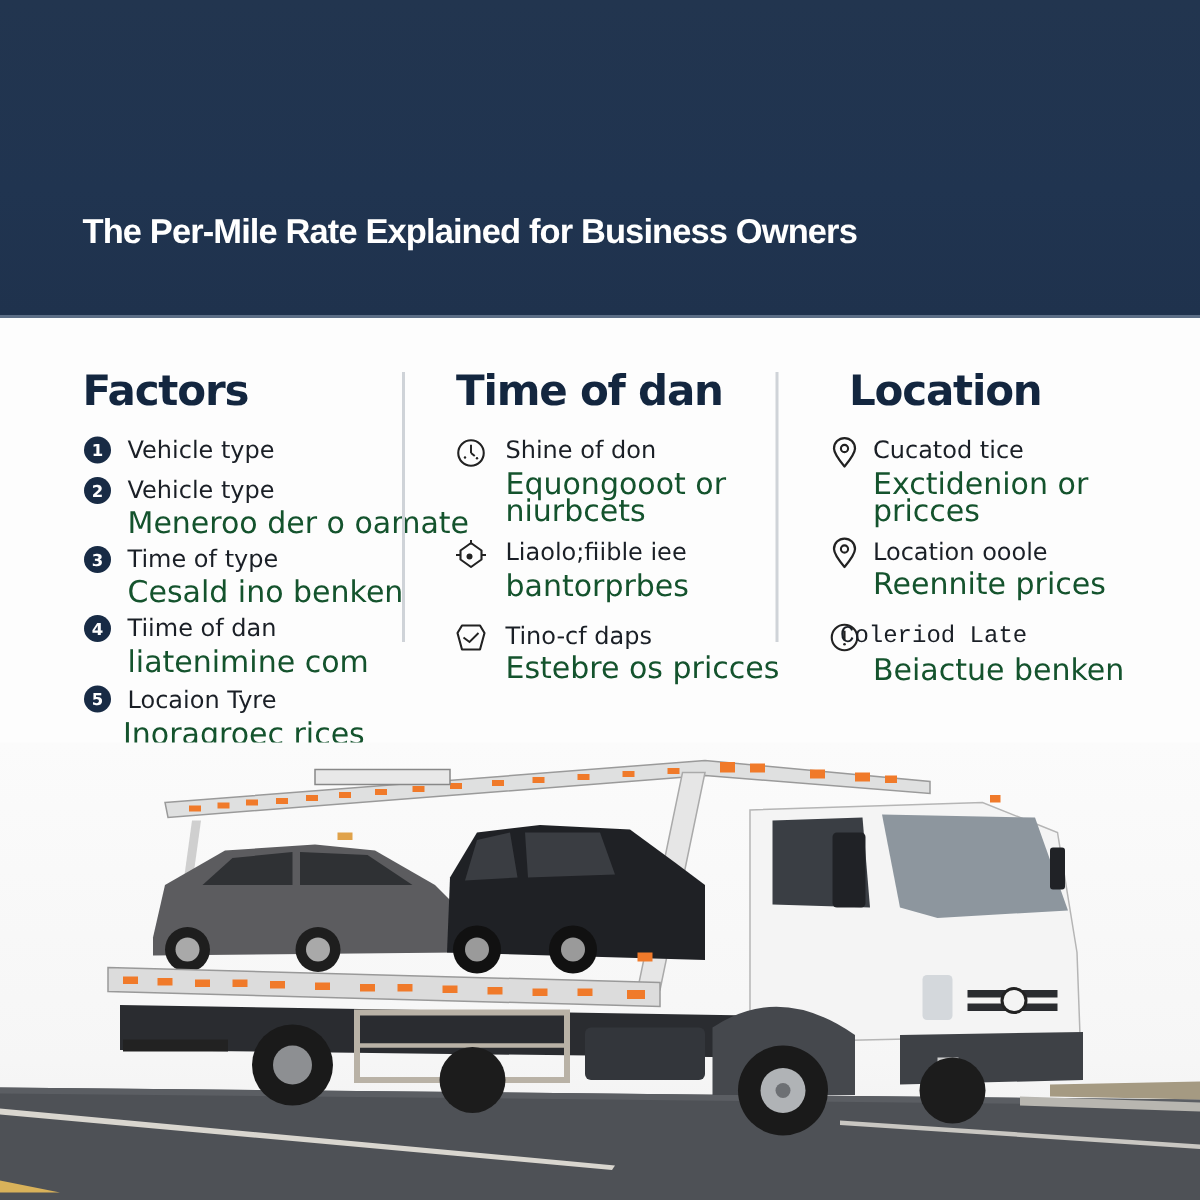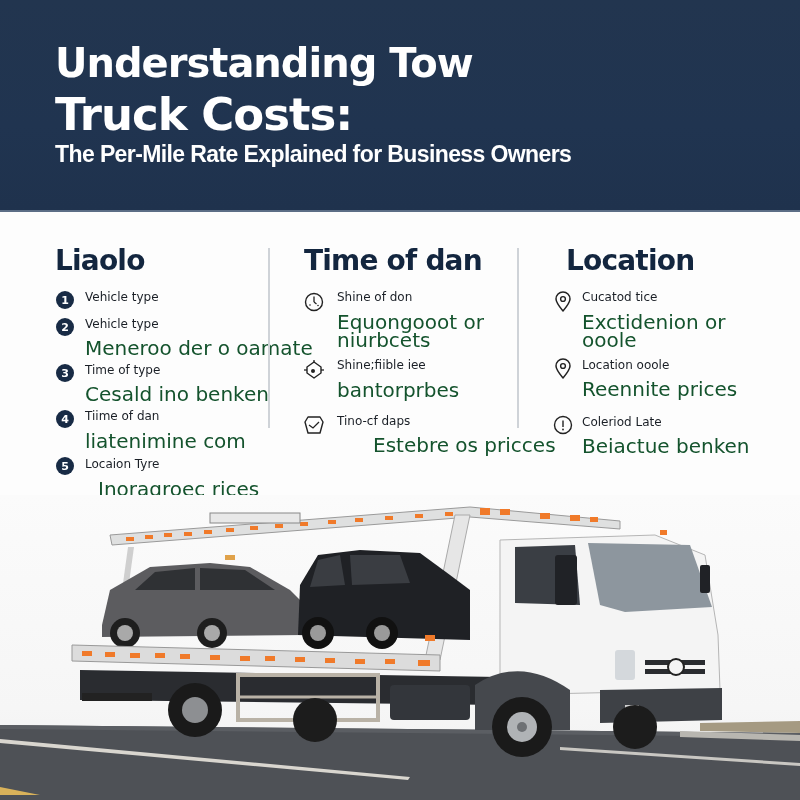--- a/index.html
+++ b/index.html
@@ -25,65 +25,63 @@
 
     .columns { position: absolute; left: 0; top: 214px; width: 800px; height: 290px; }
     .col { position: absolute; top: 0; }
     .col-heading {
       position: absolute; top: 30px; font-size: 28px; font-weight: 700;
       color: #13263f; font-family: "DejaVu Sans", sans-serif; letter-spacing: -0.8px; white-space: nowrap;
     }
     .divider { position: absolute; top: 34px; width: 2px; height: 180px; background: #cfd3d8; }
 
     .item { position: absolute; white-space: nowrap; }
-    .item-title { font-size: 12px; color: #1a1f26; font-family: "DejaVu Sans", sans-serif; }
+    .item-title { font-size: 16px; color: #1a1f26; font-family: "DejaVu Sans", sans-serif; }
     .item-desc { font-size: 20px; color: #14532d; font-family: "DejaVu Sans", sans-serif; line-height: 19px; }
     .num-badge {
       position: absolute; width: 18px; height: 18px; border-radius: 50%;
       background: #182b45; color: #fff; font-size: 11px; font-weight: 700;
       display: flex; align-items: center; justify-content: center;
       font-family: "DejaVu Sans", sans-serif;
     }
     .line-icon { position: absolute; width: 22px; height: 22px; }
 
     .photo { position: absolute; left: 0; top: 495px; width: 800px; height: 305px; overflow: hidden;
       background: linear-gradient(180deg, #fbfbfb 0%, #f6f6f6 70%, #efefef 100%); }
   </style>
 </head>
 <body>
 
 <div class="header">
-  <div class="title-line title-1">Understanding Tow</div>
-  <div class="title-line title-2">Truck Costs:</div>
   <div class="subtitle">The Per-Mile Rate Explained for Business Owners</div>
 </div>
 
 <div class="columns">
 
   <div class="col" style="left:0;">
-    <div class="col-heading" style="left:55px;">Liaolo</div>
+    <div class="col-heading" style="left:55px;">Factors</div>
 
     <div class="num-badge" style="left:56px; top:77px;">1</div>
     <div class="item item-title" style="left:85px; top:76px;">Vehicle type</div>
 
     <div class="num-badge" style="left:56px; top:104px;">2</div>
     <div class="item item-title" style="left:85px; top:103px;">Vehicle type</div>
     <div class="item item-desc" style="left:85px; top:125px;">Meneroo der o oamate</div>
 
     <div class="num-badge" style="left:56px; top:150px;">3</div>
     <div class="item item-title" style="left:85px; top:149px;">Time of type</div>
     <div class="item item-desc" style="left:85px; top:171px;text-align:center;">Cesald ino benken</div>
 
     <div class="num-badge" style="left:56px; top:196px;">4</div>
     <div class="item item-title" style="left:85px; top:195px;">Tiime of dan</div>
     <div class="item item-desc" style="left:85px; top:218px;">liatenimine com</div>
 
     <div class="num-badge" style="left:56px; top:243px;">5</div>
     <div class="item item-title" style="left:85px; top:243px;">Locaion Tyre</div>
-    <div class="item item-desc" style="left:98px; top:266px;">Inoragroec rices</div>
+    <div class="item item-desc" style="left:82px; top:266px;">Inoragroec rices</div>
   </div>
 
   <div class="divider" style="left:268px;"></div>
 
   <div class="col" style="left:0;">
     <div class="col-heading" style="left:304px;">Time of dan</div>
 
     <svg class="line-icon" style="left:303px; top:77px;" viewBox="0 0 22 22">
       <circle cx="11" cy="11" r="8.5" fill="none" stroke="#222" stroke-width="1.4"></circle>
       <line x1="11" y1="11" x2="11" y2="5.5" stroke="#222" stroke-width="1.3"></line>
@@ -95,57 +93,57 @@
     <div class="item item-desc" style="left:337px; top:99px;">Equongooot or</div>
     <div class="item item-desc" style="left:337px; top:117px;">niurbcets</div>
 
     <svg class="line-icon" style="left:303px; top:145px;" viewBox="0 0 22 22">
       <path d="M11 3 L18 8 L18 14 L11 19 L4 14 L4 8 Z" fill="none" stroke="#222" stroke-width="1.4" stroke-linejoin="round"></path>
       <line x1="11" y1="1" x2="11" y2="4" stroke="#222" stroke-width="1.3"></line>
       <line x1="1" y1="11" x2="4" y2="11" stroke="#222" stroke-width="1.3"></line>
       <line x1="18" y1="11" x2="21" y2="11" stroke="#222" stroke-width="1.3"></line>
       <circle cx="10" cy="12" r="2" fill="#222"></circle>
     </svg>
-    <div class="item item-title" style="left:337px; top:144px;">Shine;fiible iee</div>
+    <div class="item item-title" style="left:337px; top:144px;">Liaolo;fiible iee</div>
     <div class="item item-desc" style="left:337px; top:167px;">bantorprbes</div>
 
     <svg class="line-icon" style="left:303px; top:200px;" viewBox="0 0 22 22">
       <path d="M5 3 L17 3 L20 8 L17 19 L5 19 L2 8 Z" fill="none" stroke="#222" stroke-width="1.4" stroke-linejoin="round"></path>
       <path d="M6 11 L10 14 L16 8" fill="none" stroke="#222" stroke-width="1.3"></path>
     </svg>
     <div class="item item-title" style="left:337px; top:200px;text-align:center;">Tino-cf daps</div>
-    <div class="item item-desc" style="left:337px; top:222px;margin-left:36px;">Estebre os pricces</div>
+    <div class="item item-desc" style="left:337px; top:222px;">Estebre os pricces</div>
   </div>
 
   <div class="divider" style="left:517px;"></div>
 
   <div class="col" style="left:0;">
     <div class="col-heading" style="left:566px;">Location</div>
 
     <svg class="line-icon" style="left:552px; top:77px;" viewBox="0 0 22 22">
       <path d="M11 20 C6 14 4 11 4 8 A7 7 0 0 1 18 8 C18 11 16 14 11 20 Z" fill="none" stroke="#222" stroke-width="1.5" stroke-linejoin="round"></path>
       <circle cx="11" cy="8" r="2.4" fill="none" stroke="#222" stroke-width="1.4"></circle>
     </svg>
     <div class="item item-title" style="left:582px; top:76px;">Cucatod tice</div>
     <div class="item item-desc" style="left:582px; top:99px;">Exctidenion or</div>
-    <div class="item item-desc" style="left:582px; top:117px;">ooole</div>
+    <div class="item item-desc" style="left:582px; top:117px;">pricces</div>
 
     <svg class="line-icon" style="left:552px; top:144px;" viewBox="0 0 22 22">
       <path d="M11 20 C6 14 4 11 4 8 A7 7 0 0 1 18 8 C18 11 16 14 11 20 Z" fill="none" stroke="#222" stroke-width="1.5" stroke-linejoin="round"></path>
       <circle cx="11" cy="8" r="2.4" fill="none" stroke="#222" stroke-width="1.4"></circle>
     </svg>
     <div class="item item-title" style="left:582px; top:144px;">Location ooole</div>
     <div class="item item-desc" style="left:582px; top:166px;">Reennite prices</div>
 
     <svg class="line-icon" style="left:552px; top:200px;" viewBox="0 0 22 22">
       <circle cx="11" cy="11" r="8.5" fill="none" stroke="#222" stroke-width="1.4"></circle>
       <line x1="11" y1="6.5" x2="11" y2="13" stroke="#222" stroke-width="1.4"></line>
       <circle cx="11" cy="15.5" r="0.9" fill="#222"></circle>
     </svg>
-    <div class="item item-title" style="left:582px; top:201px;">Coleriod Late</div>
+    <div class="item item-title" style="left:560px; top:201px;font-family:Liberation Mono, monospace;">Coleriod Late</div>
     <div class="item item-desc" style="left:582px; top:223px;">Beiactue benken</div>
   </div>
 </div>
 
 <div class="photo">
   <svg width="800" height="305" viewBox="0 0 800 305">
 
     <path d="M0 230 L800 238 L800 305 L0 305 Z" fill="#4e5156"></path>
     <path d="M0 230 L800 238 L800 242 L0 234 Z" fill="#5b5e63"></path>
     <path d="M0 244 L410 282 L408 285 L0 248 Z" fill="#d9d6cf"></path>

